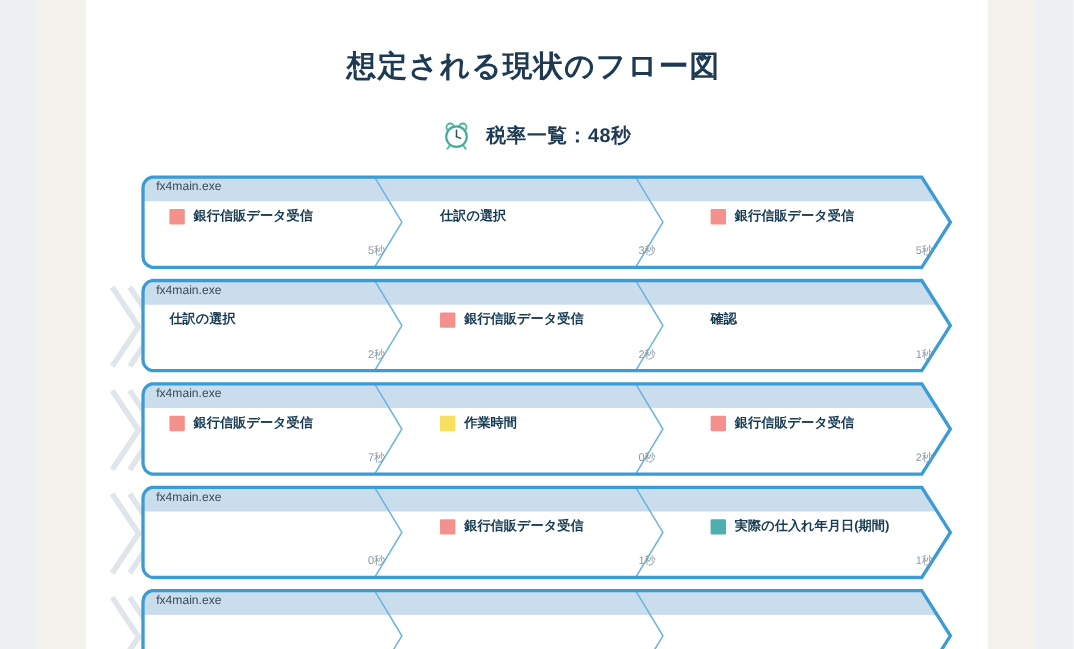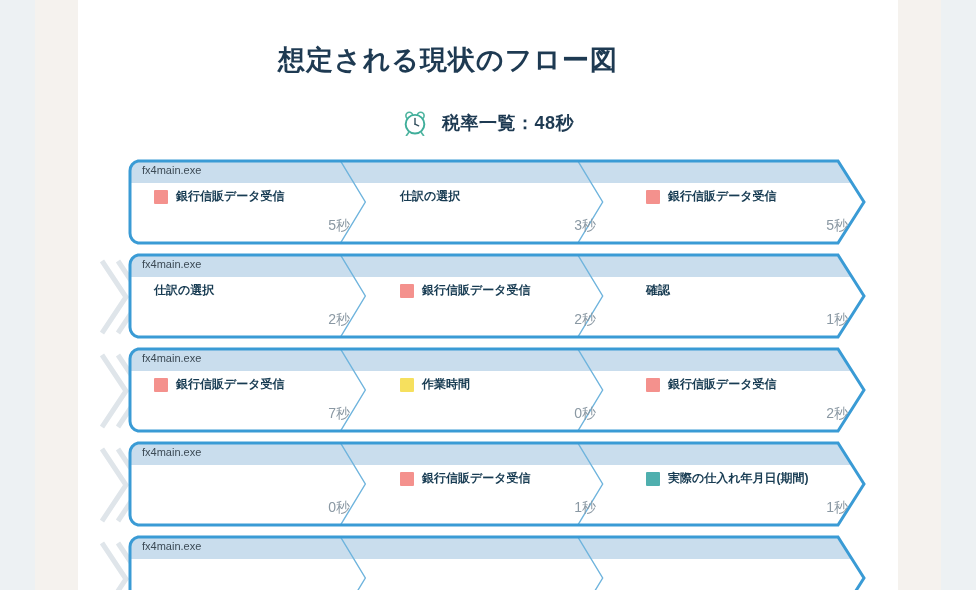--- a/index.html
+++ b/index.html
@@ -11,21 +11,21 @@
   .page{position:relative;width:976px;height:590px;}
 
   
   .band-beige-left{position:absolute;left:35px;top:0;width:43px;height:590px;background:#f5f2ee;}
   .band-beige-right{position:absolute;left:898px;top:0;width:43px;height:590px;background:#f5f2ee;}
   .card{position:absolute;left:78px;top:0;width:820px;height:590px;background:#ffffff;}
 
   
   .title{
     position:absolute;left:0;top:42px;width:740px;text-align:center;
-    font-size:27px;font-weight:bold;color:#1e3a52;letter-spacing:1px;
+    font-size:27px;font-weight:bold;color:#1e3a52;letter-spacing:1px;padding-left:37px;
   }
   .subrow{
     position:absolute;left:0;top:110px;width:820px;
     display:flex;align-items:center;justify-content:center;gap:14px;
   }
   .clock-icon{display:block;width:26px;height:26px;}
   .subtitle{font-size:18px;font-weight:bold;color:#1e3a52;letter-spacing:.5px;}
 
   
   .flows{position:absolute;left:0;top:155px;width:820px;}
@@ -56,21 +56,21 @@
     box-sizing:border-box;
   }
   .cell:first-child .cell-inner{padding-left:24px;}
   .swatch{width:14px;height:14px;flex:none;margin-top:1px;border-radius:1px;}
   .cell-label{
     font-size:12px;font-weight:bold;color:#173b52;line-height:15px;
     max-width:150px;
   }
   .cell-time{
     position:absolute;right:24px;bottom:10px;
-    font-size:14px;color:#8a98a3;
+    font-size:10px;color:#8a98a3;
   }
   .cell:last-child .cell-time{right:18px;}
 </style>
 </head>
 <body>
 
 <div class="page">
 
   <div class="band-beige-left"></div>
   <div class="band-beige-right"></div>

